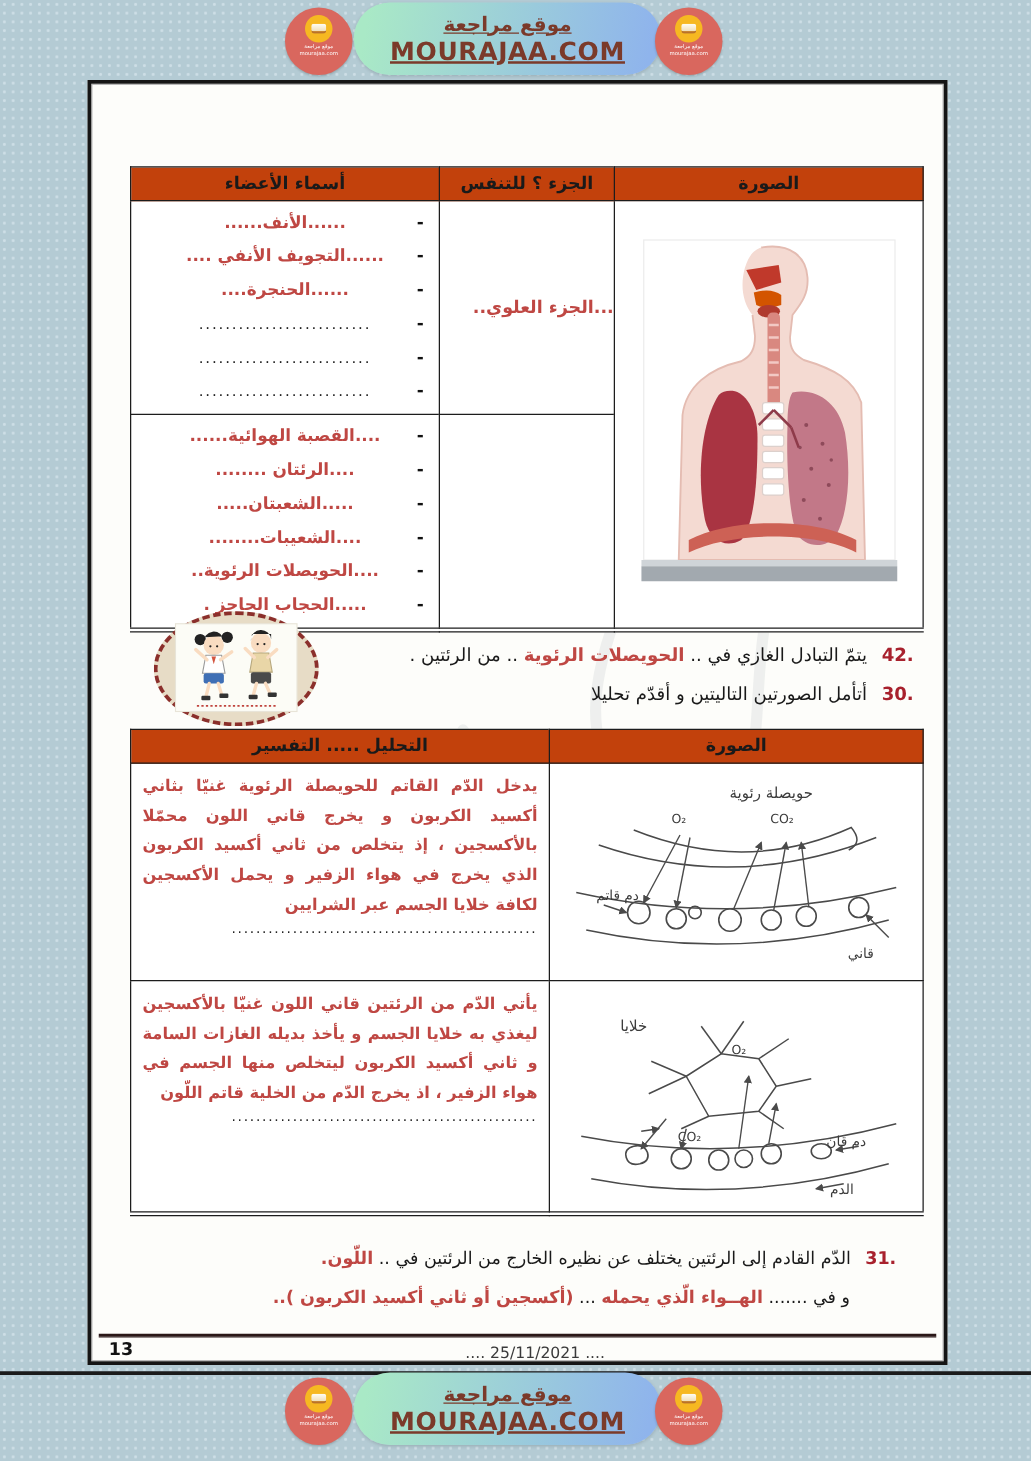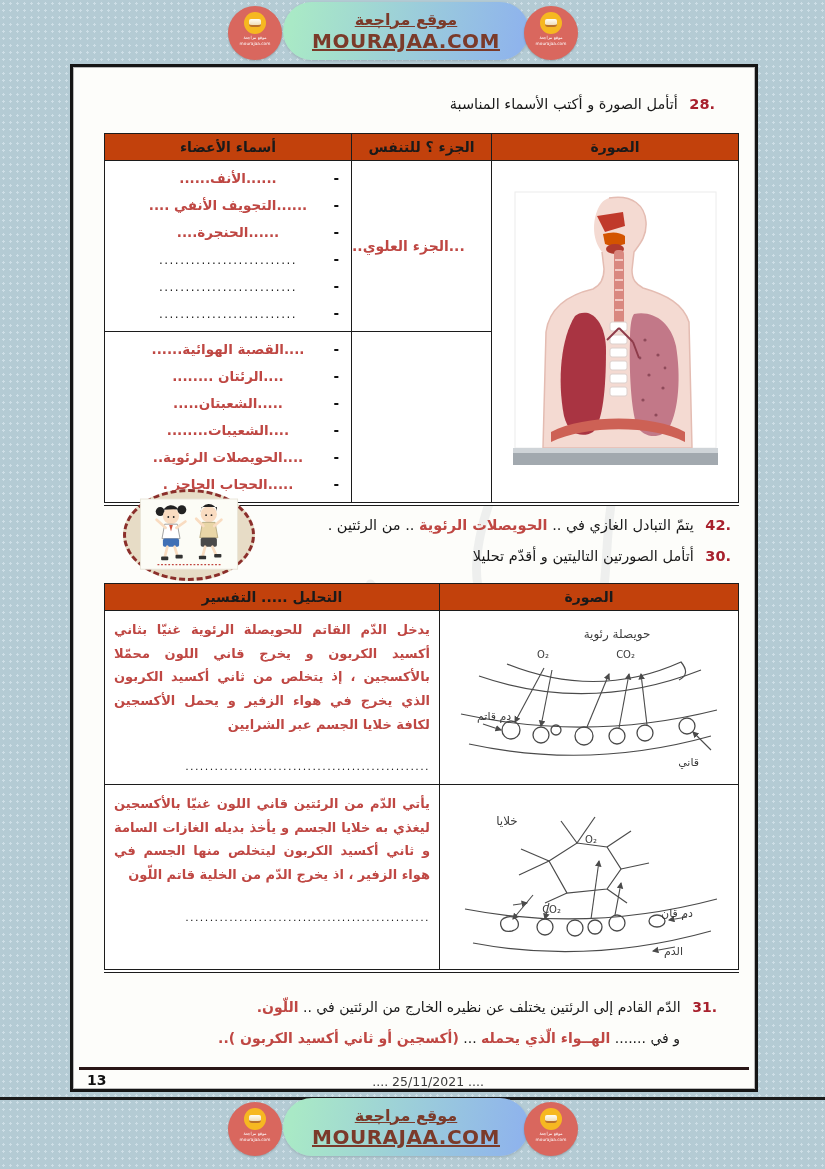--- a/index.html
+++ b/index.html
@@ -47,24 +47,24 @@
   table { border-collapse:collapse; position:absolute; right:16px; z-index:2; table-layout:fixed; background:#fff; }
   th, td { border:1.6px solid #1c1c1c; }
   th { background:#c2410c; font-size:14px; font-weight:bold; color:#1a1a1a; height:27px; }
   .t1 { top:66px; width:634px; border-bottom:4px double #1c1c1c; }
   .t2 { top:516px; width:634px; border-bottom:4px double #1c1c1c; }
   .organ-list { list-style:none; padding:4px 0; }
   .organ-list li { position:relative; height:27px; line-height:27px; text-align:center; font-size:13.5px; }
   .organ-list li .dash { position:absolute; right:12px; color:#111; font-weight:bold; }
   .organ-list li .val { color:#bf4743; font-weight:bold; }
   .organ-list li .blank { color:#222; letter-spacing:1.5px; font-size:12px; }
-  .part-cell { text-align:left; vertical-align:middle; color:#bf4743; font-weight:bold; font-size:14px; }
+  .part-cell { text-align:right; vertical-align:middle; color:#bf4743; font-weight:bold; font-size:14px; }
   .img-cell { text-align:center; vertical-align:middle; background:#fff; }
   .ana-cell { vertical-align:top; height:100%; }
-  .ana-wrap { display:flex; flex-direction:column; height:100%; padding:7px 9px 6px;gap:24px; }
+  .ana-wrap { display:flex; flex-direction:column; height:100%; padding:7px 9px 6px; }
   .ana-text { color:#bf4743; font-weight:bold; font-size:13px; line-height:1.82; text-align:justify; }
   .dots-line { margin-top:auto; color:#222; font-size:11px; letter-spacing:1.4px; text-align:right; white-space:nowrap; overflow:hidden; }
   .sk-cell { text-align:center; vertical-align:middle; }
   
   .clipart {
     position:absolute; right:500px; top:422px; width:132px; height:92px; z-index:3;
     background:#e7dcc6; border:3px dashed #8b2f2b; border-radius:50%;
     display:flex; align-items:center; justify-content:center;
   }
   
@@ -105,24 +105,20 @@
 <div class="page">
 
   <svg class="wmark" viewBox="0 0 688 1028">
     <g fill="none" stroke="#8d9aa3" stroke-width="9" stroke-linecap="round" opacity="0.13">
       <path d="M470,330 C420,420 380,520 430,560 C480,600 420,680 370,700"></path>
       <path d="M560,380 C520,470 560,540 500,620 C460,675 520,730 480,780"></path>
       <path d="M300,520 C340,560 280,640 330,690"></path>
     </g>
   </svg>
 
-  <div class="q-line" style="top:29px; right:40px;">
-    <span class="qnum">28.</span>
-    <span>أتأمل الصورة و أكتب الأسماء المناسبة</span>
-  </div>
 
   <table class="t1">
     <colgroup>
         <col style="width:247px">
         <col style="width:140px">
         <col style="width:247px">
       </colgroup>
     <thead>
       <tr>
         <th>الصورة</th>

